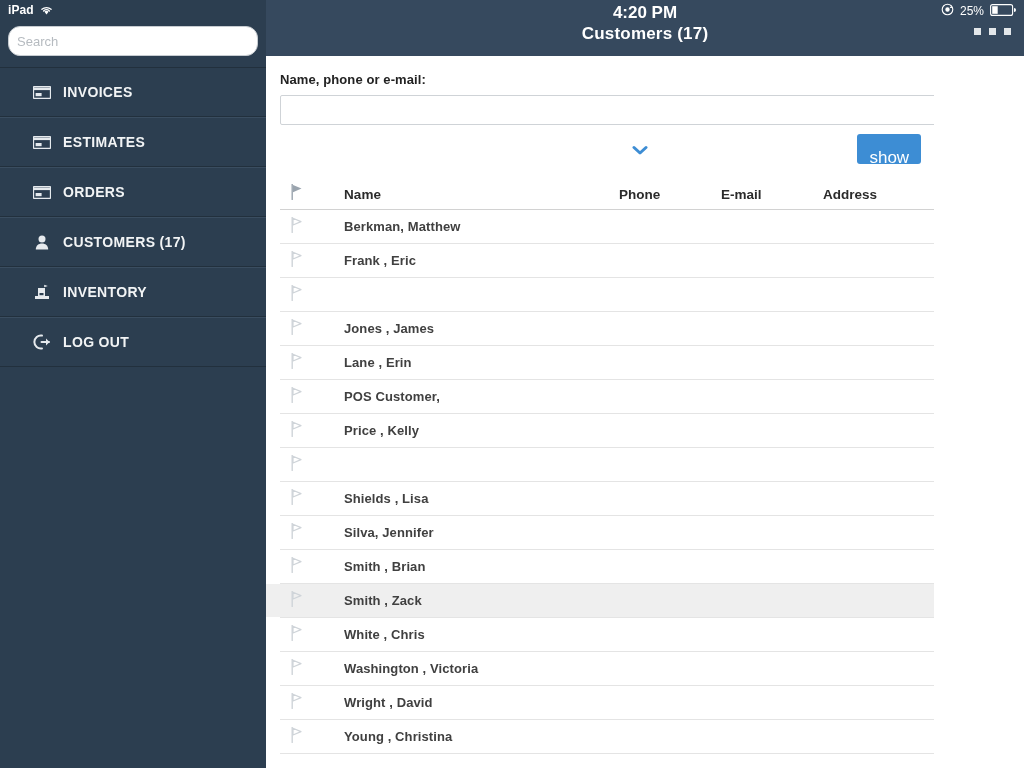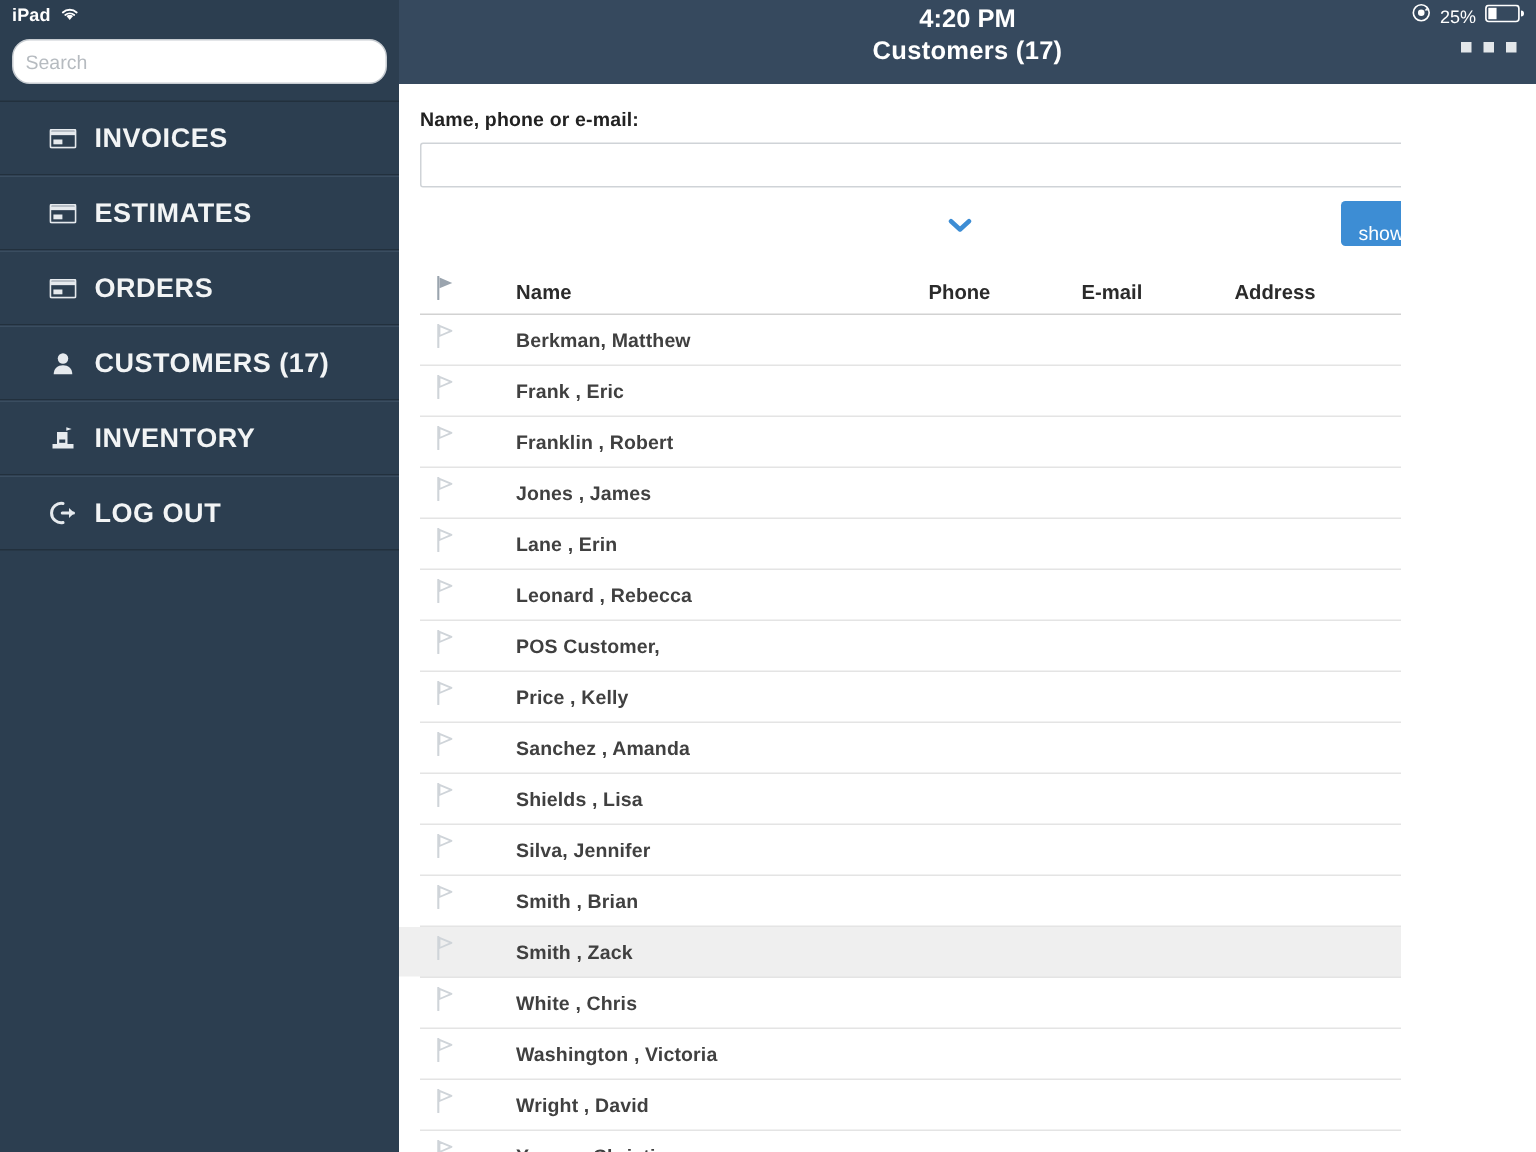--- a/index.html
+++ b/index.html
@@ -47,21 +47,21 @@
     position: relative;
     height: 50px;
     display: flex; align-items: center;
     padding-left: 32px;
     border-top: 1px solid #3a4d60;
     border-bottom: 1px solid #22303d;
     cursor: pointer;
   }
   .menu-item:first-child { border-top: 1px solid #22303d; }
   .menu-label {
-    color: #f2f4f5; font-size: 18px; font-weight: bold;
+    color: #f2f4f5; font-size: 14px; font-weight: bold;
     letter-spacing: .35px;
   }
   .menu-icon {
     width: 20px; height: 20px;
     margin-right: 11px;
     display: flex; align-items: center; justify-content: center;
     flex: 0 0 20px;
   }
 
   
@@ -127,23 +127,24 @@
     cursor: pointer;
   }
   #btn-group {
     position: absolute; right: 0; top: 0;
     display: flex; gap: 8px;
   }
   .btn {
     border: none; border-radius: 3px;
     height: 30px; min-width: 54px;
     padding: 14px 12px;
-    color: #ffffff; font-size: 13px;
+    color: #ffffff; font-size: 17px;
     font-family: "Liberation Sans", sans-serif;
     cursor: pointer;
+    margin-left: 20px;
   }
   .btn-show { background: #3d8dd4; }
   .btn-clear { background: #a7aeb4; }
 
   
   #cust-table { width: 730px; margin: 0 14px; }
   .trow {
     position: relative;
     display: flex; align-items: center;
     height: 34px;
@@ -368,21 +369,20 @@
 
   <div class="trow">
     <div class="cell-flag">
       <span>
         <svg width="12" height="16" viewBox="0 0 12 16">
           <path d="M1.2 0.5 L1.2 15.5" stroke="#cfd4d9" stroke-width="1.4" stroke-linecap="round"></path>
           <path d="M2 1.2 L10 4.6 L2 8 Z" fill="none" stroke="#cfd4d9" stroke-width="1.2" stroke-linejoin="round"></path>
         </svg>
       </span>
     </div>
-    <div class="cell-name">Franklin , Robert</div>
     <div class="cell-phone"></div>
     <div class="cell-email"></div>
     <div class="cell-address"></div>
   </div>
 
   <div class="trow">
     <div class="cell-flag">
       <span>
         <svg width="12" height="16" viewBox="0 0 12 16">
           <path d="M1.2 0.5 L1.2 15.5" stroke="#cfd4d9" stroke-width="1.4" stroke-linecap="round"></path>
@@ -404,34 +404,20 @@
           <path d="M2 1.2 L10 4.6 L2 8 Z" fill="none" stroke="#cfd4d9" stroke-width="1.2" stroke-linejoin="round"></path>
         </svg>
       </span>
     </div>
     <div class="cell-name">Lane , Erin</div>
     <div class="cell-phone"></div>
     <div class="cell-email"></div>
     <div class="cell-address"></div>
   </div>
 
-  <div class="trow">
-    <div class="cell-flag">
-      <span>
-        <svg width="12" height="16" viewBox="0 0 12 16">
-          <path d="M1.2 0.5 L1.2 15.5" stroke="#cfd4d9" stroke-width="1.4" stroke-linecap="round"></path>
-          <path d="M2 1.2 L10 4.6 L2 8 Z" fill="none" stroke="#cfd4d9" stroke-width="1.2" stroke-linejoin="round"></path>
-        </svg>
-      </span>
-    </div>
-    <div class="cell-name">Leonard , Rebecca</div>
-    <div class="cell-phone"></div>
-    <div class="cell-email"></div>
-    <div class="cell-address"></div>
-  </div>
 
   <div class="trow">
     <div class="cell-flag">
       <span>
         <svg width="12" height="16" viewBox="0 0 12 16">
           <path d="M1.2 0.5 L1.2 15.5" stroke="#cfd4d9" stroke-width="1.4" stroke-linecap="round"></path>
           <path d="M2 1.2 L10 4.6 L2 8 Z" fill="none" stroke="#cfd4d9" stroke-width="1.2" stroke-linejoin="round"></path>
         </svg>
       </span>
     </div>
@@ -458,21 +444,20 @@
 
   <div class="trow">
     <div class="cell-flag">
       <span>
         <svg width="12" height="16" viewBox="0 0 12 16">
           <path d="M1.2 0.5 L1.2 15.5" stroke="#cfd4d9" stroke-width="1.4" stroke-linecap="round"></path>
           <path d="M2 1.2 L10 4.6 L2 8 Z" fill="none" stroke="#cfd4d9" stroke-width="1.2" stroke-linejoin="round"></path>
         </svg>
       </span>
     </div>
-    <div class="cell-name">Sanchez , Amanda</div>
     <div class="cell-phone"></div>
     <div class="cell-email"></div>
     <div class="cell-address"></div>
   </div>
 
   <div class="trow">
     <div class="cell-flag">
       <span>
         <svg width="12" height="16" viewBox="0 0 12 16">
           <path d="M1.2 0.5 L1.2 15.5" stroke="#cfd4d9" stroke-width="1.4" stroke-linecap="round"></path>

